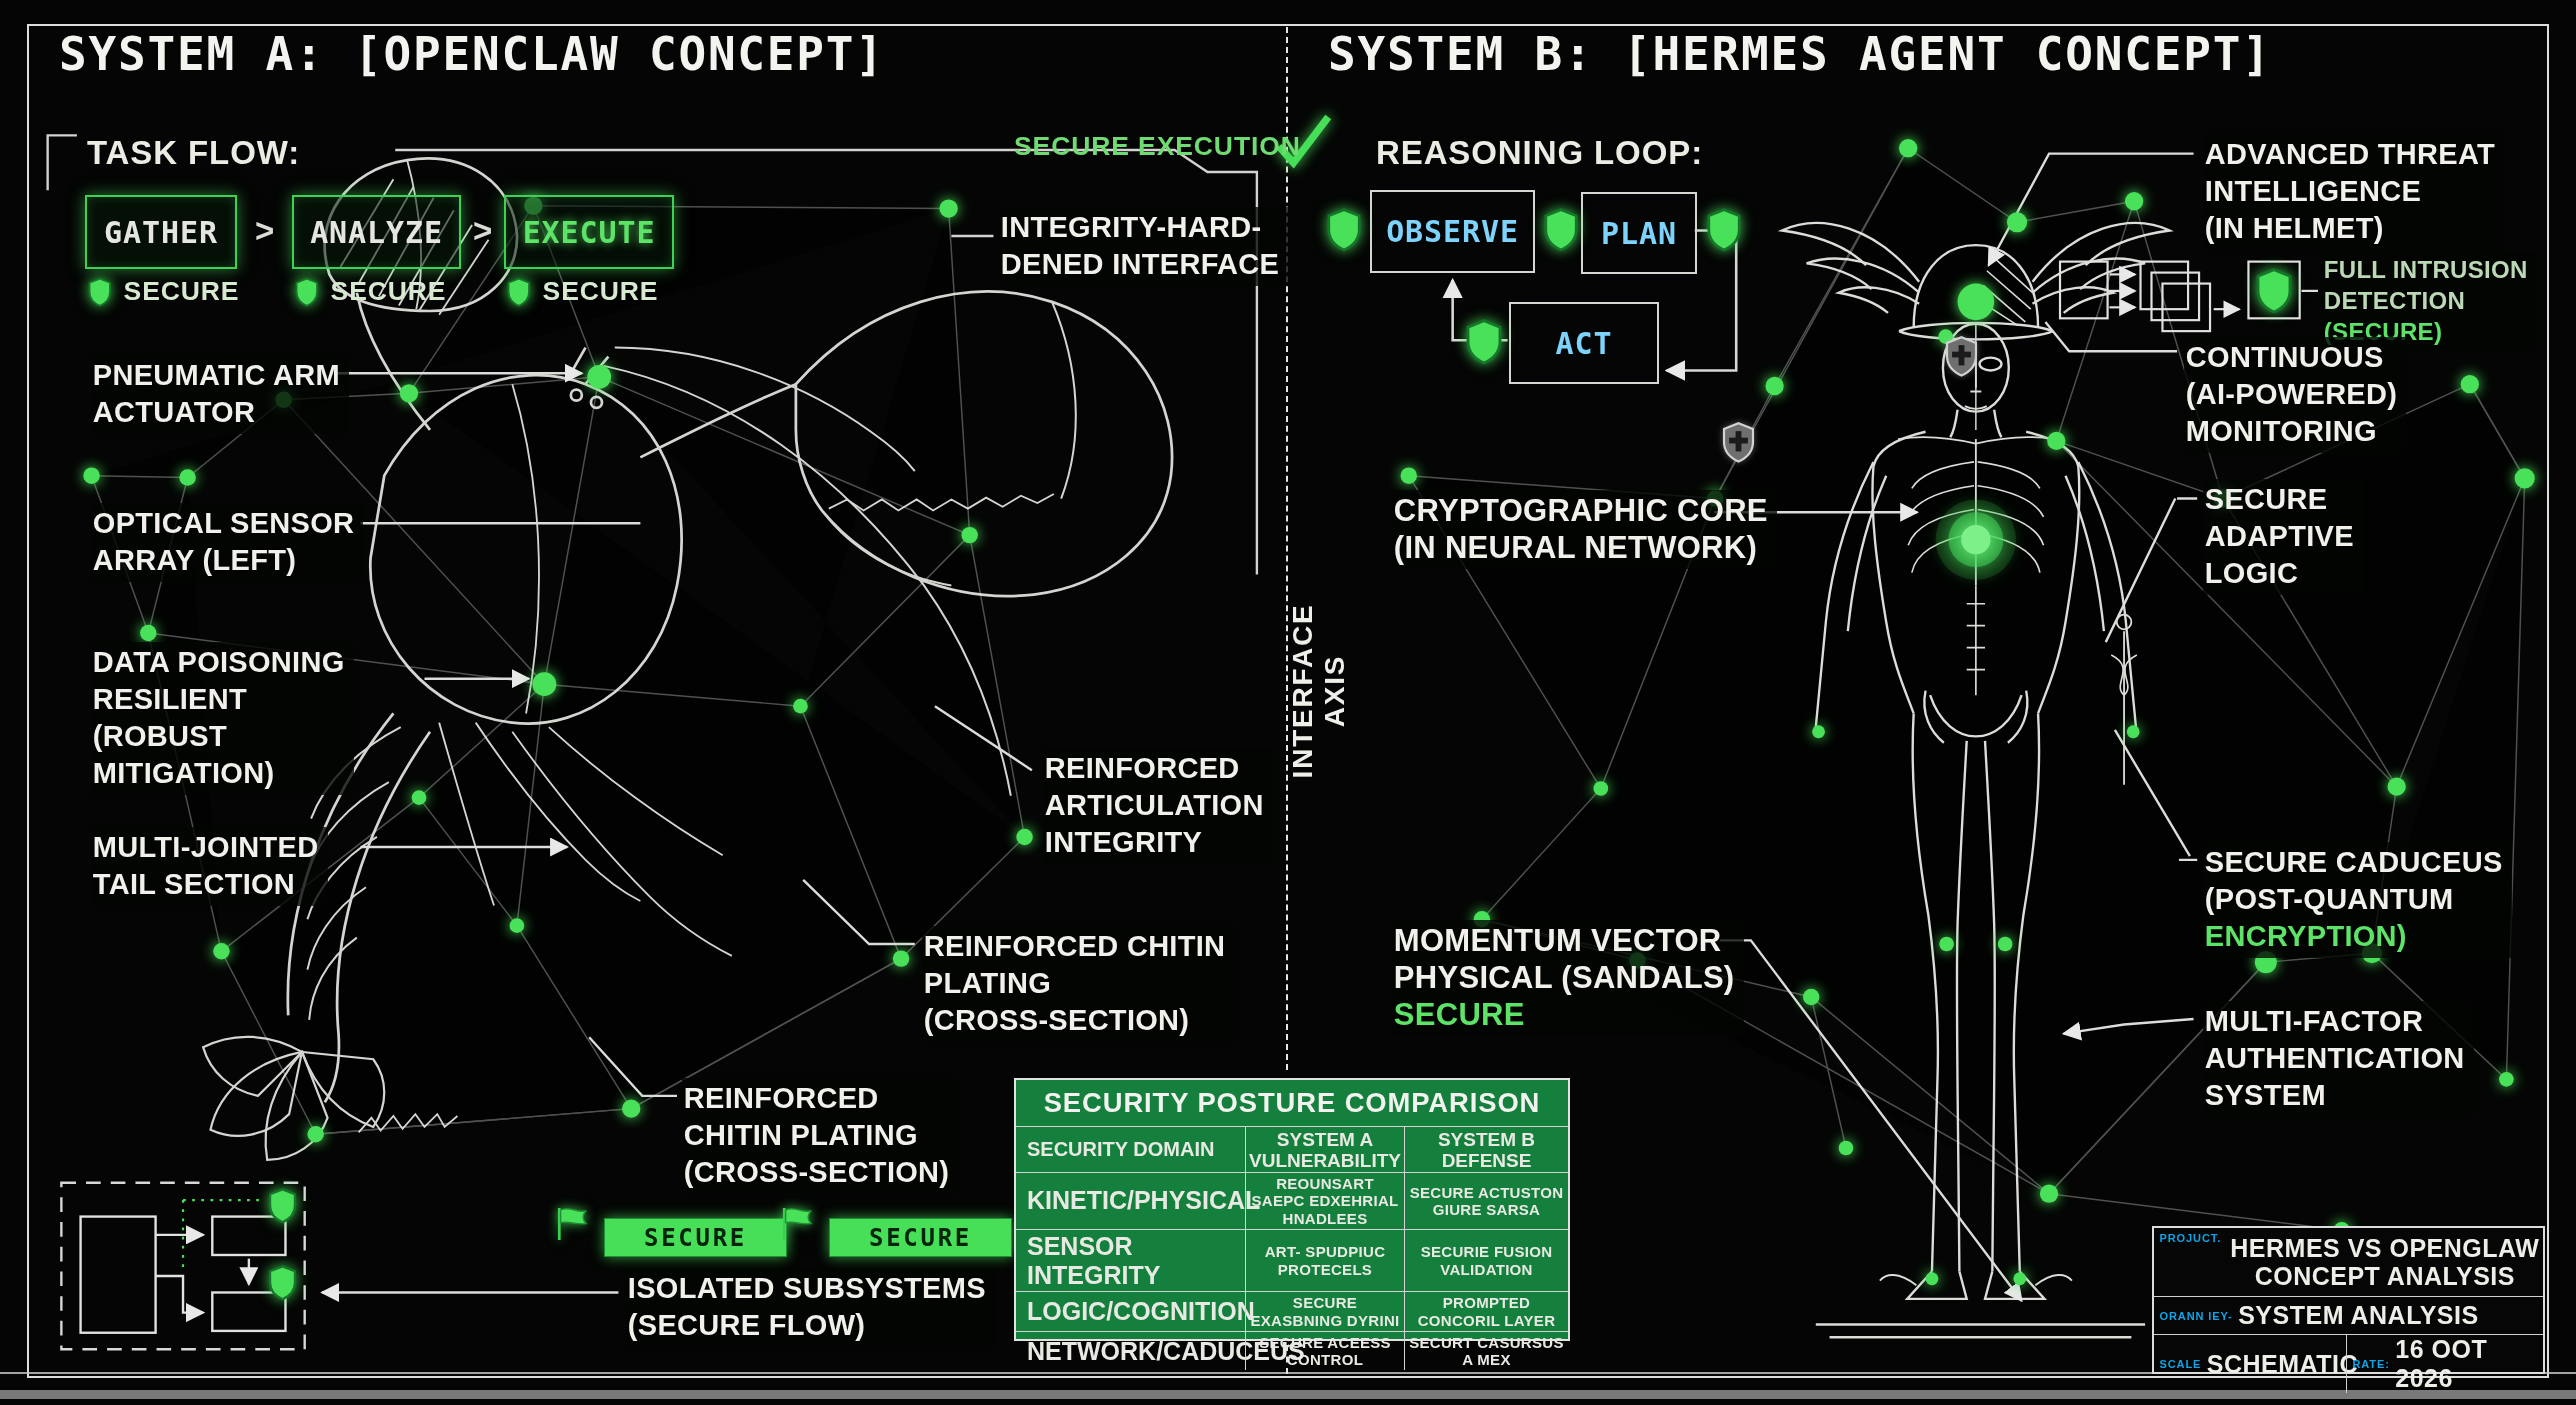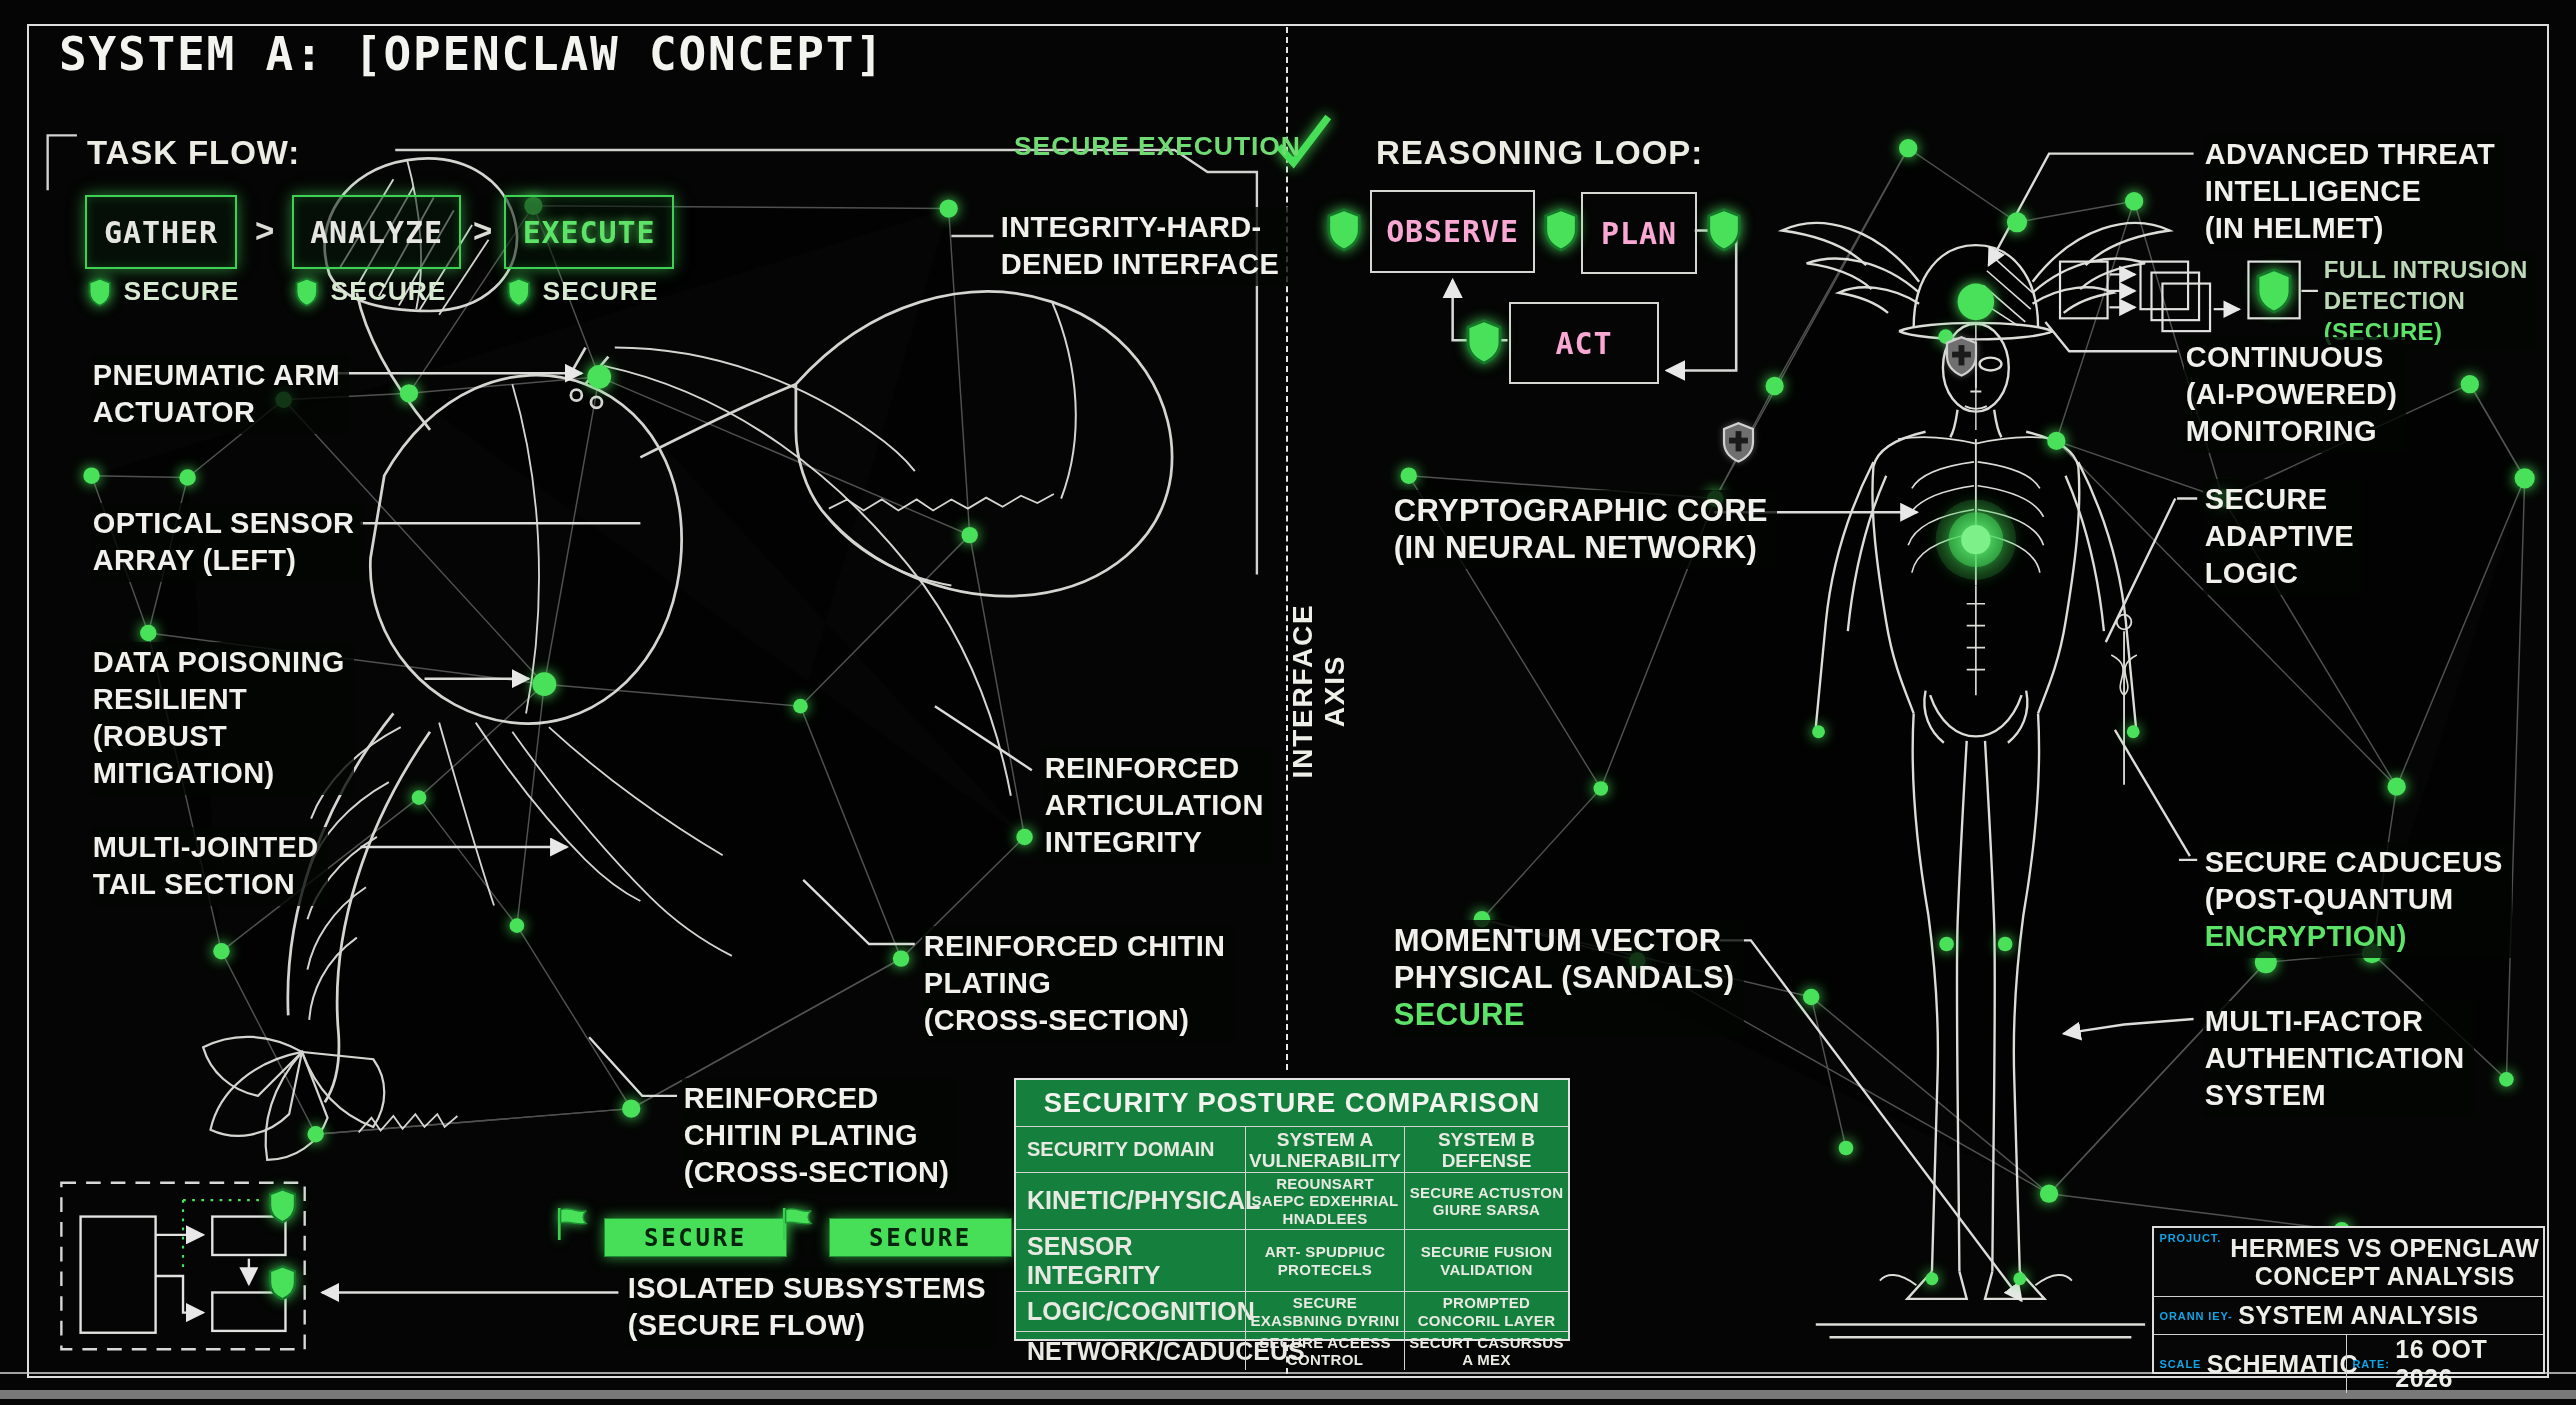--- a/index.html
+++ b/index.html
@@ -13,21 +13,21 @@
   .t-title{position:absolute;font-family:"DejaVu Sans Mono",monospace;font-weight:700;font-size:46px;
            letter-spacing:1.8px;color:#f3f3ef;white-space:nowrap;z-index:4;}
   .sub{position:absolute;font-weight:700;font-size:33px;color:#ecece4;letter-spacing:0.9px;z-index:4;white-space:nowrap;}
   .flowbox{position:absolute;display:flex;align-items:center;justify-content:center;z-index:4;
            border:2.7px solid #3ed154;background:rgba(8,24,11,.55);
            box-shadow:0 0 14.6px rgba(72,224,94,.55), inset 0 0 11px rgba(72,224,94,.22);
            font-family:"DejaVu Sans Mono",monospace;font-weight:700;font-size:30px;color:#e6e6e0;letter-spacing:0.9px;}
   .flowbox.exec{color:#5de368;text-shadow:0 0 9.1px rgba(90,230,100,.85);}
   .loopbox{position:absolute;display:flex;align-items:center;justify-content:center;z-index:4;
            border:2.7px solid #d6d6d2;background:rgba(4,6,4,.7);
-           font-family:"DejaVu Sans Mono",monospace;font-weight:700;font-size:30px;color:#f9a8d4;letter-spacing:0.9px;}
+           font-family:"DejaVu Sans Mono",monospace;font-weight:700;font-size:30px;color:#7dd3fc;letter-spacing:0.9px;}
   .sep{position:absolute;font-size:33px;font-weight:700;color:#dcdcd6;z-index:4;}
   .securerow{position:absolute;display:flex;align-items:center;gap:11px;z-index:4;
              font-weight:700;font-size:26.5px;color:#d7e9d0;letter-spacing:0.9px;}
   .callout{position:absolute;font-weight:700;font-size:29px;line-height:37px;color:#f1f0ea;
            letter-spacing:0.3px;z-index:4;background:rgba(3,5,3,.78);padding:1.8px 9.1px 3.7px 1.8px;}
   .callout .green{color:#5de368;}
   .callout.smallc{font-size:24px;line-height:31px;}
   .callout .pale{color:#bcd8b6;}
   .secexec{position:absolute;font-weight:700;font-size:26.5px;letter-spacing:0.9px;color:#6fdb72;z-index:4;}
   .banner{position:absolute;z-index:4;display:flex;align-items:center;justify-content:center;
@@ -470,20 +470,21 @@
       <div class="c val">SECURE EXASBNING DYRINI</div>
       <div class="c val">PROMPTED CONCORIL LAYER</div>
     </div>
     <div class="row">
       <div class="c dom">NETWORK/CADUCEUS</div>
       <div class="c val">SECURE ACEESS CONTROL</div>
       <div class="c val">SECURT CASURSUS A MEX</div>
     </div>
   </div>
 
+  <div class="t-title" style="left:1328px;top:27.4px;">SYSTEM B: [HERMES AGENT CONCEPT]</div>
   <div class="sub" style="left:1376px;top:134px;">REASONING LOOP:</div>
 
   <svg class="shsvg" style="left:1325px;top:207px;" width="38" height="45" viewBox="0 0 100 116">
       <use href="#sym-shield"></use>
     </svg>
   <div class="loopbox" style="left:1370px;top:190px;width:161px;height:79px;">OBSERVE</div>
   <svg class="shsvg" style="left:1542px;top:207px;" width="38" height="45" viewBox="0 0 100 116">
       <use href="#sym-shield"></use>
     </svg>
   <div class="loopbox" style="left:1581px;top:192px;width:112px;height:78px;">PLAN</div>

